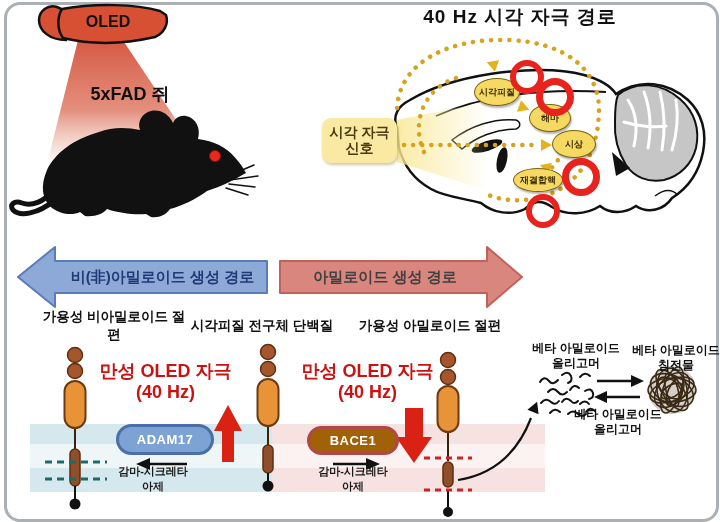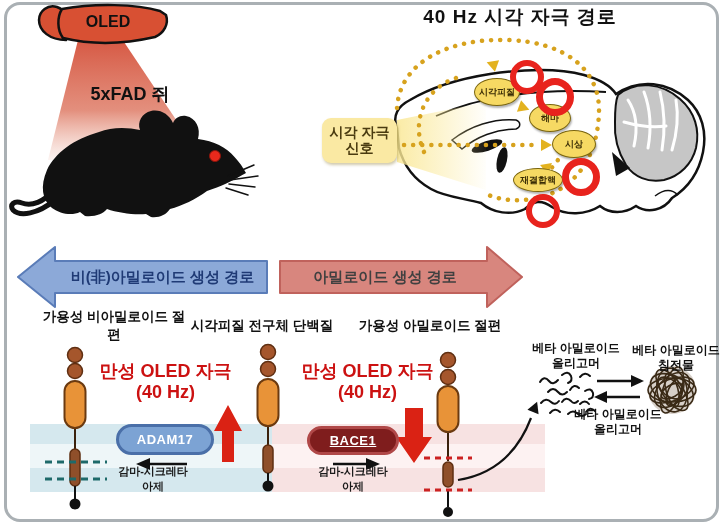--- a/index.html
+++ b/index.html
@@ -22,21 +22,21 @@
   .region{background:#f6d963;border:1px solid #7a650f;border-radius:50%;
           font-size:9px;font-weight:bold;color:#3a2d05;box-shadow:1px 2px 2px rgba(0,0,0,.3);}
   .ring{position:absolute;border-radius:50%;border:6px solid #e8231d;z-index:3;background:transparent;}
   .arrowtxt{font-size:15px;font-weight:bold;}
   .blue-t{color:#1f3a75;}
   .white-t{color:#404040;}
   .protlbl{font-size:13.5px;font-weight:bold;color:#111;}
   .stim{font-size:18px;font-weight:bold;color:#cc1111;line-height:1.15;}
   .pill{border-radius:17px;font-weight:bold;color:#fff;font-size:13px;letter-spacing:.5px;}
   .pill-blue{background:#7ca3d4;border:3px solid #4a6fa8;}
-  .pill-red{background:#7f1d1d;border:3px solid #b04848;text-decoration:underline;}
+  .pill-red{background:#a16207;border:3px solid #b04848;}
   .small-k{font-size:11px;font-weight:bold;color:#1a1a1a;}
   .beta{font-size:12px;font-weight:bold;color:#111;line-height:1.25;}
 </style>
 </head>
 <body>
 
 <div id="canvas">
 
   <div class="frame"></div>
 

